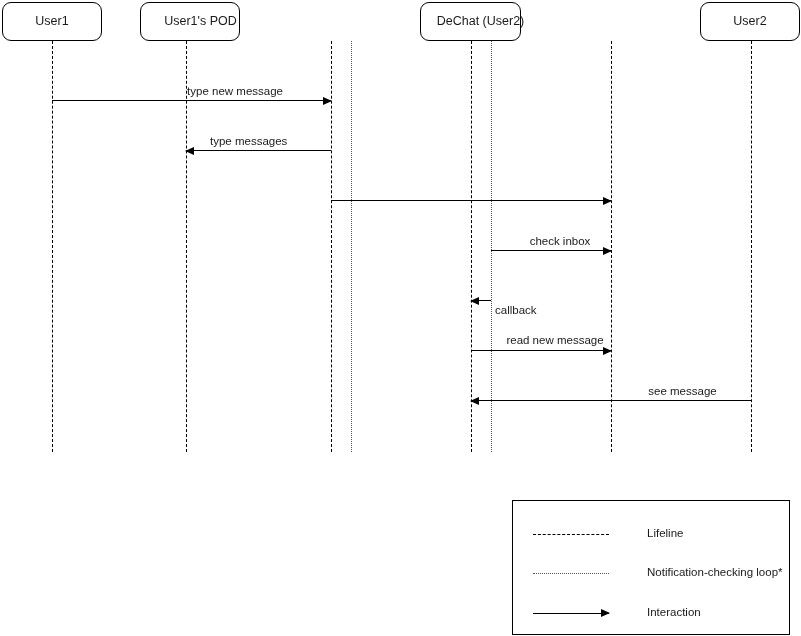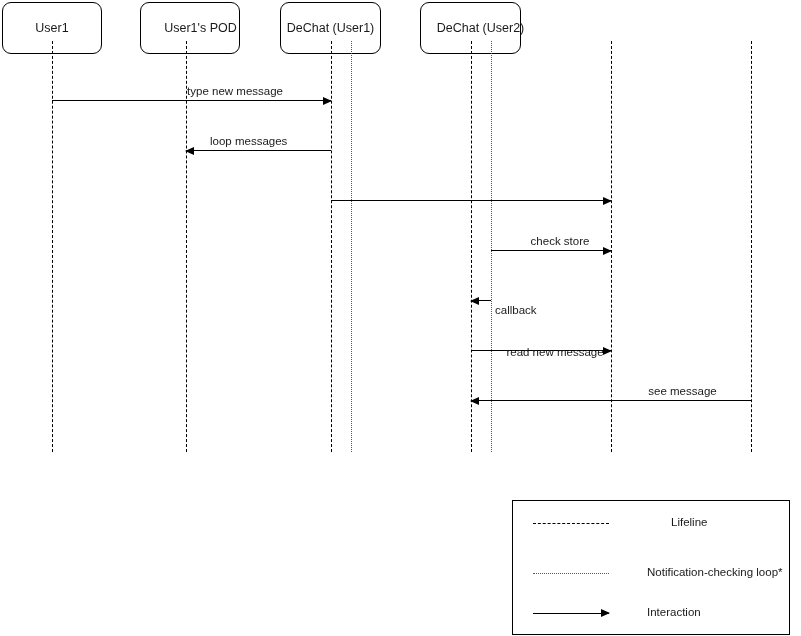--- a/index.html
+++ b/index.html
@@ -15,21 +15,21 @@
   #canvas {
     position: relative;
     width: 801px;
     height: 636px;
     background: #ffffff;
     overflow: hidden;
   }
   
   .participant {
     position: absolute;
-    height: 52px;
+    height: 39px;
     border: 1px solid #000000;
     border-radius: 9px;
     background: #ffffff;
     display: flex;
     align-items: center;
     justify-content: center;
     font-size: 12.5px;
     line-height: 1;
     color: #1a1a1a;
     white-space: nowrap;
@@ -133,73 +133,73 @@
 <body>
 
 <div id="canvas">
 
   <div class="participant" style="left:2px;  top:2px; width:100px;">
     <span>User1</span>
   </div>
   <div class="participant" style="left:140px; top:2px; width:100px;padding-left:21px;">
     <span>User1's POD</span>
   </div>
-  <div class="participant" style="left:280px; top:2px; width:101px;">
-    <span>DeChat (User1)</span>
-  </div>
   <div class="participant" style="left:420px; top:2px; width:101px;padding-left:20px;">
     <span>DeChat (User2)</span>
+  </div>
+  <div class="participant" style="left:700px; top:2px; width:100px;">
+    <span>User2</span>
   </div>
 
   <div class="lifeline dashed" style="left:52px;  top:41px; height:411px;"></div>
   <div class="lifeline dashed" style="left:186px; top:41px; height:411px;"></div>
   <div class="lifeline dashed" style="left:331px; top:41px; height:411px;"></div>
   <div class="lifeline dotted" style="left:351px; top:41px; height:411px;"></div>
   <div class="lifeline dashed" style="left:471px; top:41px; height:411px;"></div>
   <div class="lifeline dotted" style="left:491px; top:41px; height:411px;"></div>
   <div class="lifeline dashed" style="left:611px; top:41px; height:411px;"></div>
   <div class="lifeline dashed" style="left:751px; top:41px; height:411px;"></div>
 
   <div class="msg" style="left:52px; top:100px; width:279px;">
     <span class="arrowhead right"></span>
   </div>
   <div class="msg-label" style="left:63px; top:85px; width:220px; text-align:right;">type new message</div>
 
   <div class="msg" style="left:186px; top:150px; width:145px;">
     <span class="arrowhead left"></span>
   </div>
-  <div class="msg-label" style="left:210px; top:135px; width:130px; text-align:left;">loop messages</div>
+  <div class="msg-label" style="left:210px; top:135px; width:130px; text-align:left;">type messages</div>
 
   <div class="msg" style="left:331px; top:200px; width:280px;">
     <span class="arrowhead right"></span>
   </div>
 
   <div class="msg" style="left:491px; top:250px; width:120px;">
     <span class="arrowhead right"></span>
   </div>
-  <div class="msg-label" style="left:505px; top:235px; width:110px; text-align:center;">check store</div>
+  <div class="msg-label" style="left:505px; top:235px; width:110px; text-align:center;">check inbox</div>
 
   <div class="msg" style="left:471px; top:300px; width:20px;">
     <span class="arrowhead left"></span>
   </div>
   <div class="msg-label" style="left:495px; top:304px; width:90px; text-align:left;">callback</div>
 
   <div class="msg" style="left:471px; top:350px; width:140px;">
     <span class="arrowhead right"></span>
   </div>
-  <div class="msg-label" style="left:495px; top:334px; width:120px; text-align:center;margin-top:12px;">read new message</div>
+  <div class="msg-label" style="left:495px; top:334px; width:120px; text-align:center;">read new message</div>
 
   <div class="msg" style="left:471px; top:400px; width:280px;">
     <span class="arrowhead left"></span>
   </div>
   <div class="msg-label" style="left:620px; top:385px; width:125px; text-align:center;">see message</div>
 
   <div id="legend" style="left:512px; top:500px; width:278px; height:135px;">
 
-    <div class="legend-row" style="left:20px; top:15px;gap:24px;">
+    <div class="legend-row" style="left:20px; top:26px;">
       <span class="legend-sample">
         <span class="ln-dashed"></span>
       </span>
       <span class="legend-text">Lifeline</span>
     </div>
 
     <div class="legend-row" style="left:20px; top:65px;">
       <span class="legend-sample">
         <span class="ln-dotted"></span>
       </span>

